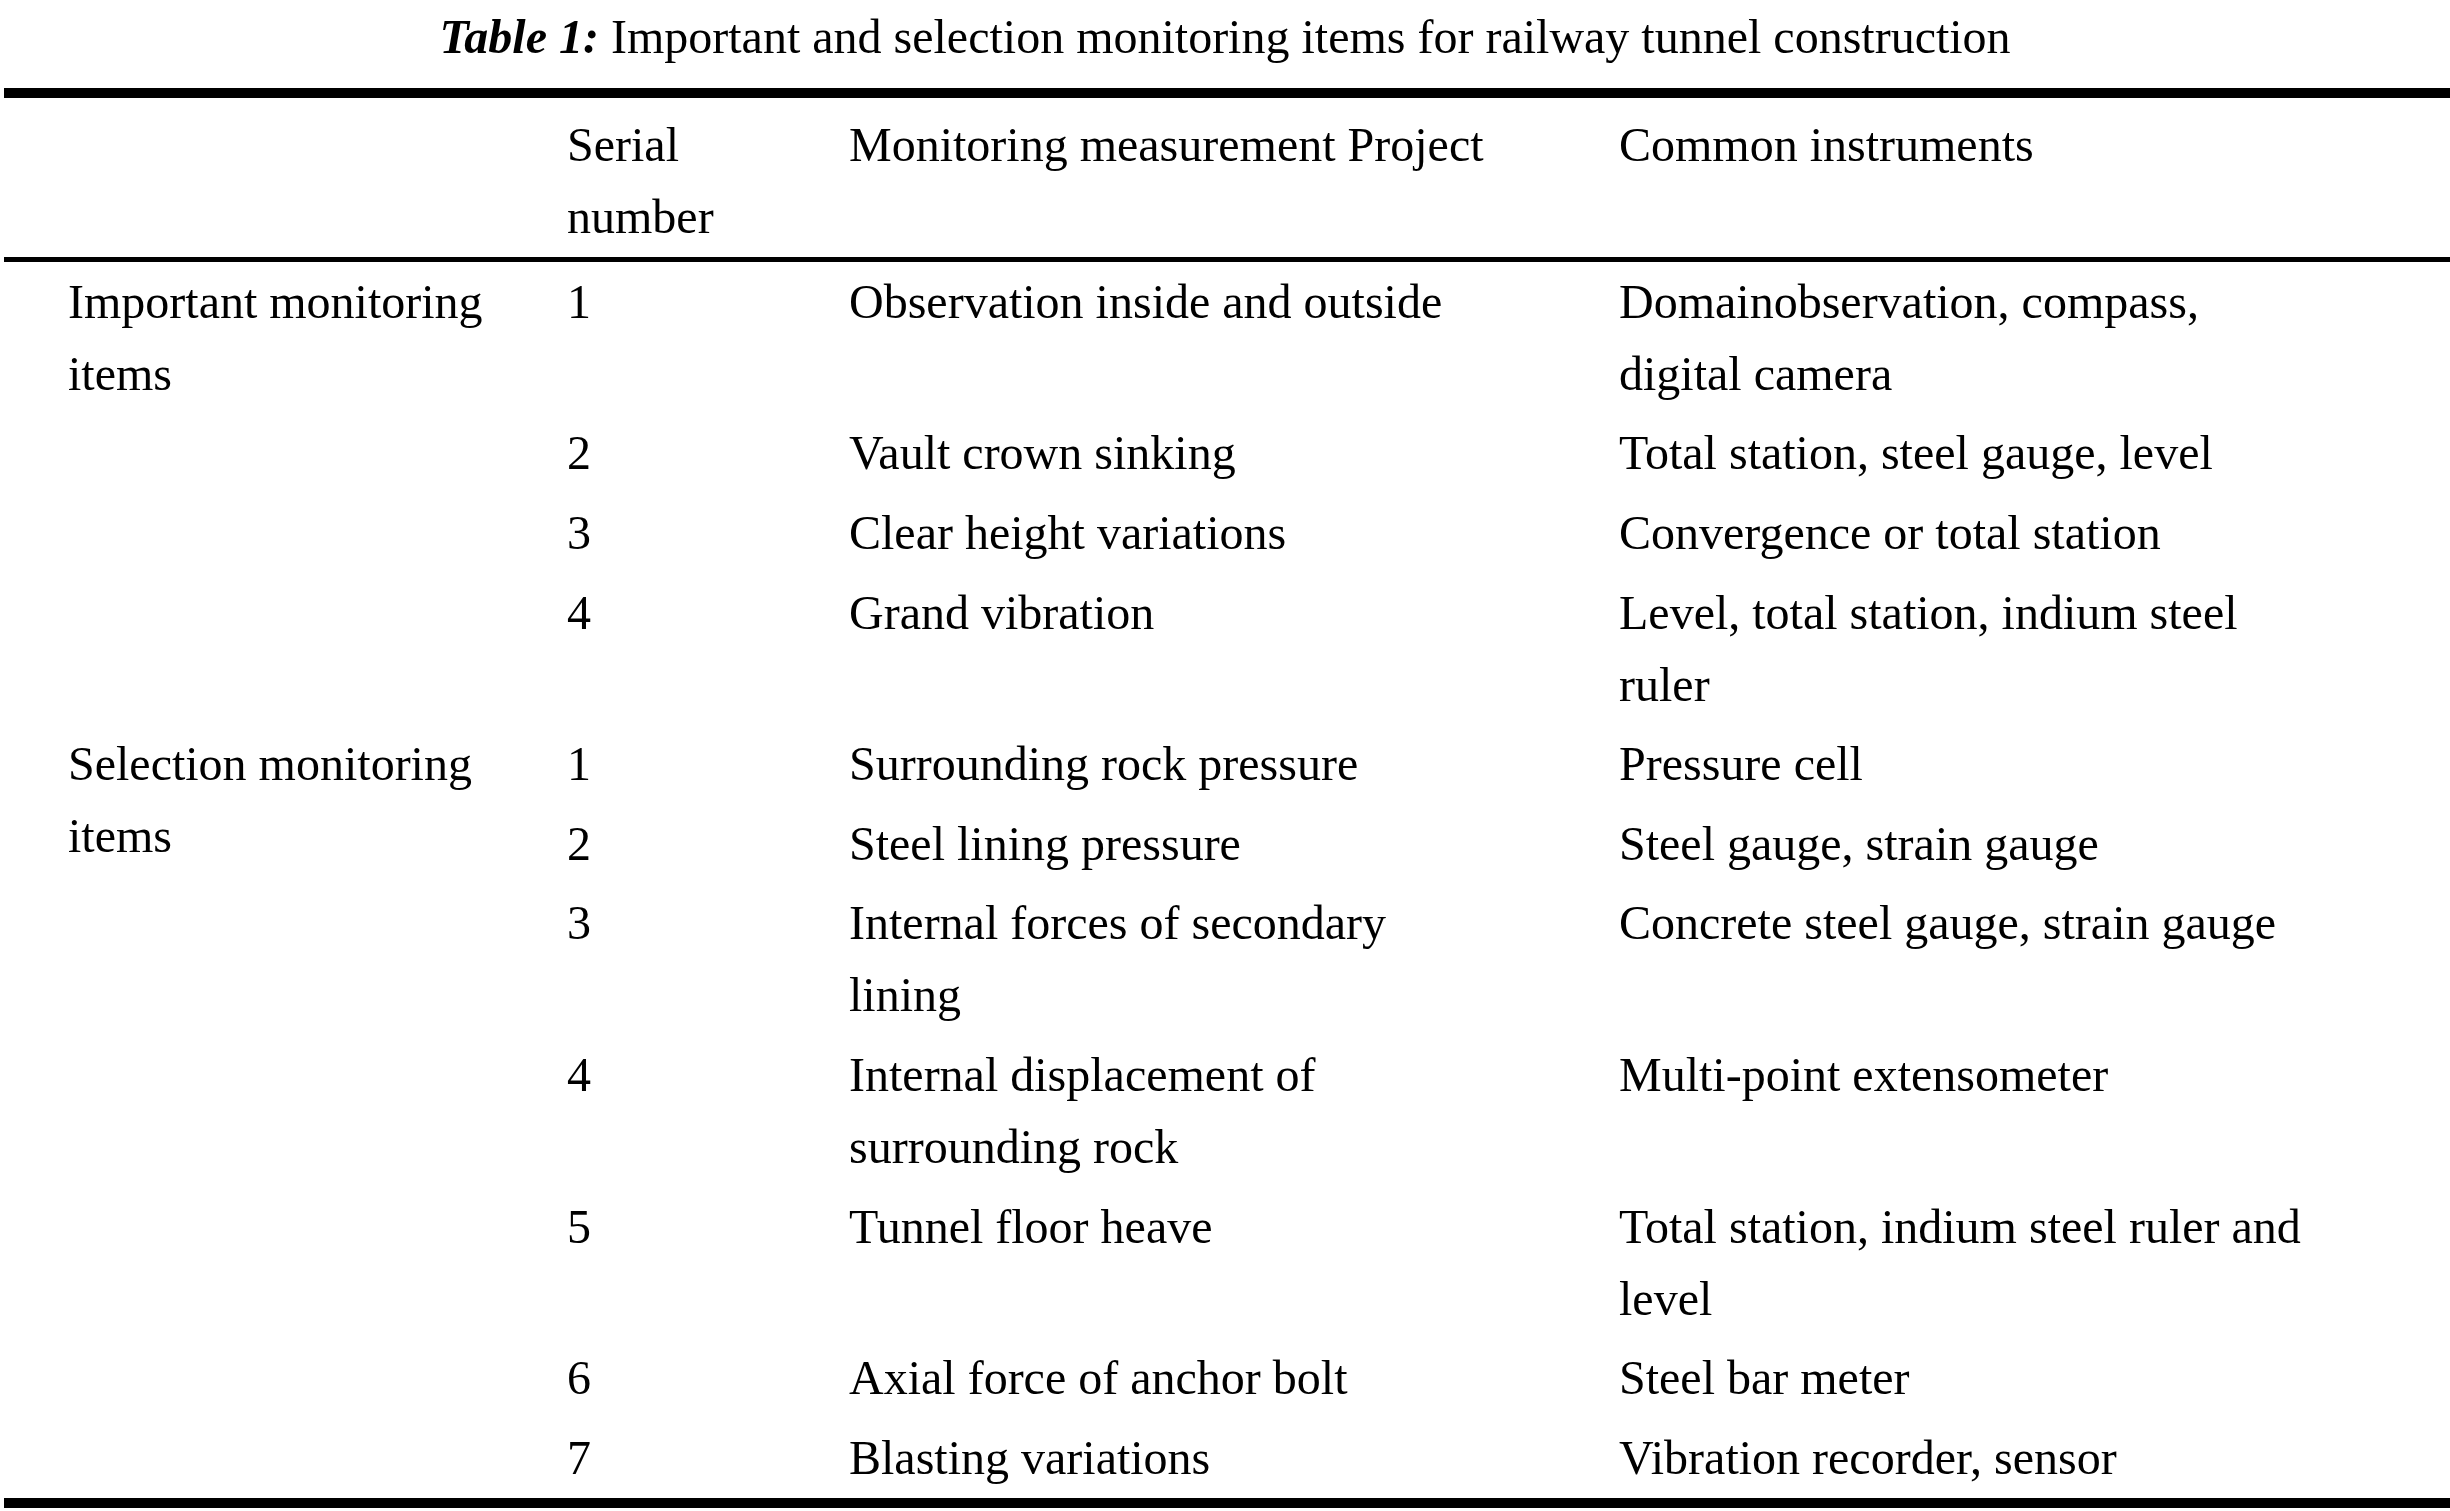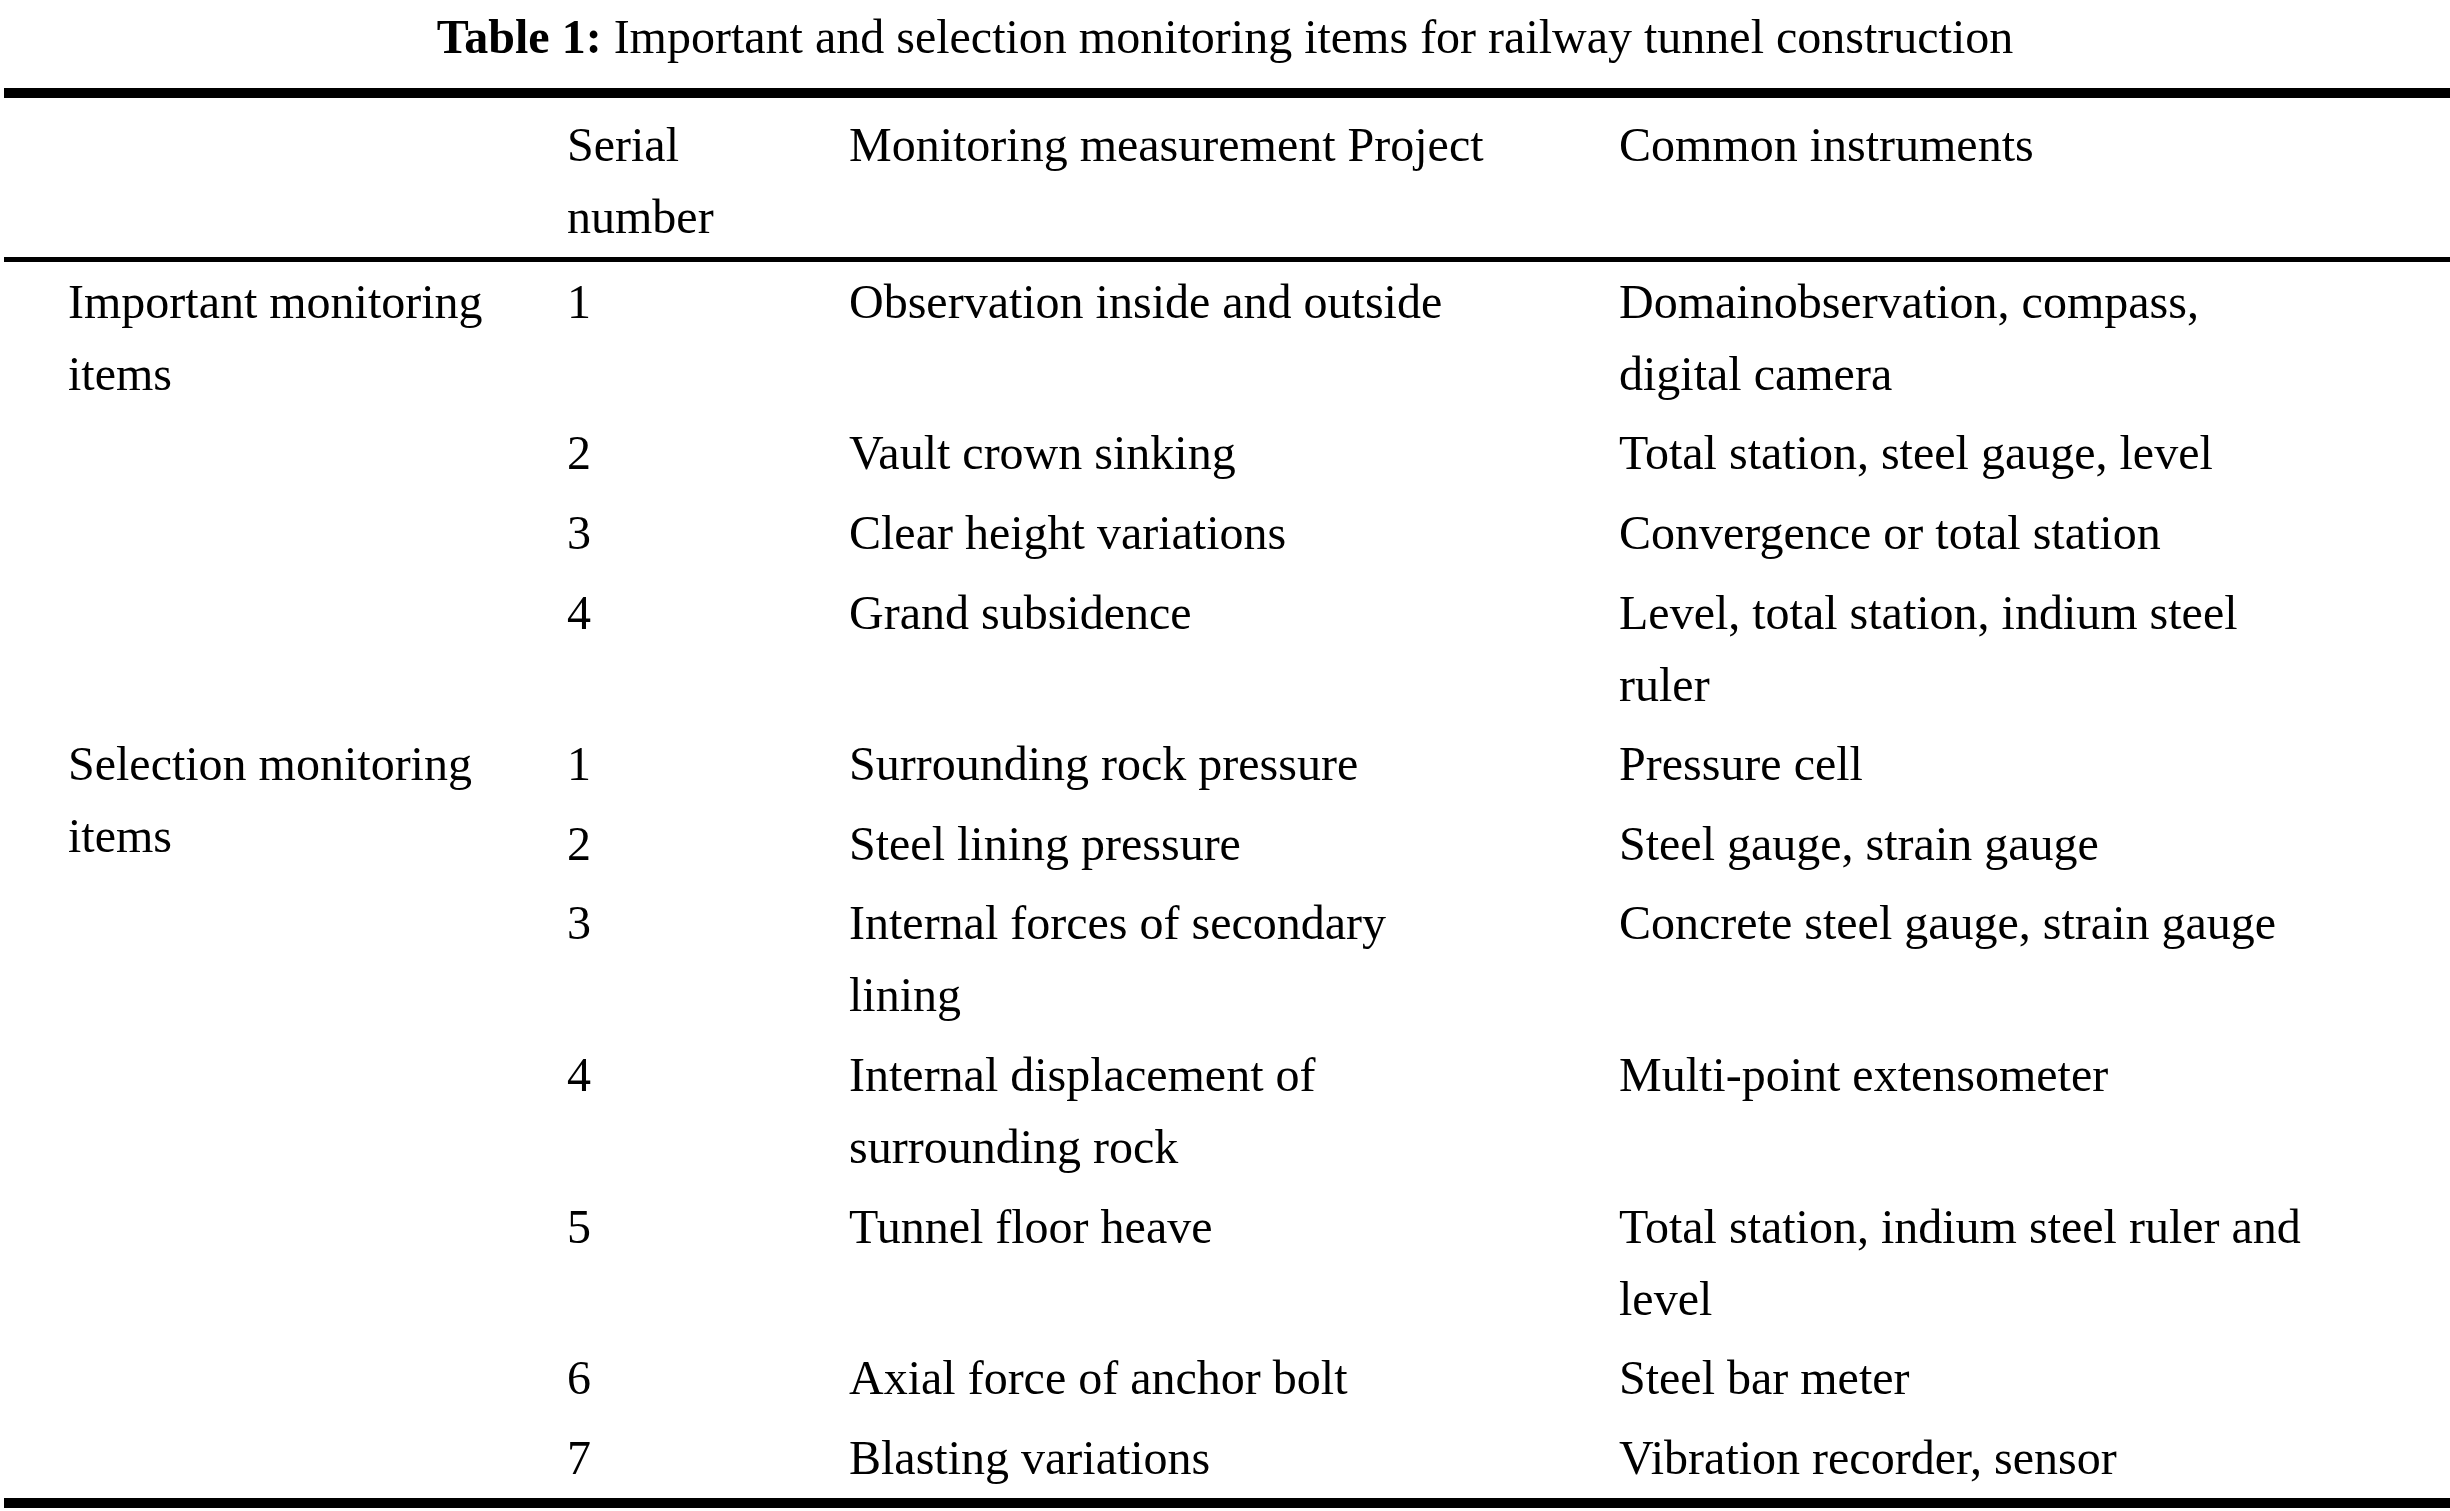--- a/index.html
+++ b/index.html
@@ -21,20 +21,21 @@
   .table-title {
     position: absolute;
     top: 1.3px;
     left: 0;
     width: 2450px;
     text-align: center;
     white-space: nowrap;
   }
   .table-title .title-label {
     font-weight: 700;
+    font-style: italic;
   }
   .table-title .title-text {
     font-weight: 400;
   }
   table.data-table {
     position: absolute;
     top: 88px;
     left: 4px;
     width: 2450px;
     border-collapse: collapse;
@@ -103,21 +104,21 @@
         <td>Vault crown sinking</td>
         <td>Total station, steel gauge, level</td>
       </tr>
       <tr>
         <td>3</td>
         <td>Clear height variations</td>
         <td>Convergence or total station</td>
       </tr>
       <tr>
         <td>4</td>
-        <td>Grand subsidence</td>
+        <td>Grand vibration</td>
         <td>Level, total station, indium steel
 ruler</td>
       </tr>
       <tr>
         <td class="cell-group" rowspan="7">Selection monitoring
 items</td>
         <td>1</td>
         <td>Surrounding rock pressure</td>
         <td>Pressure cell</td>
       </tr>

